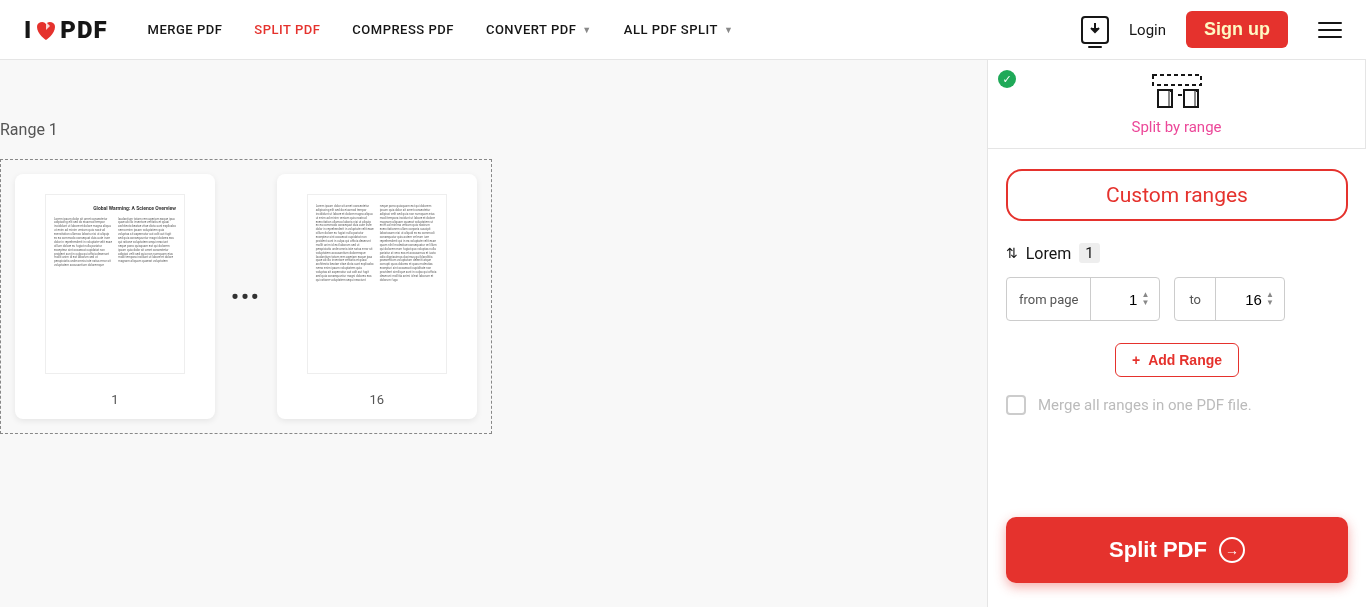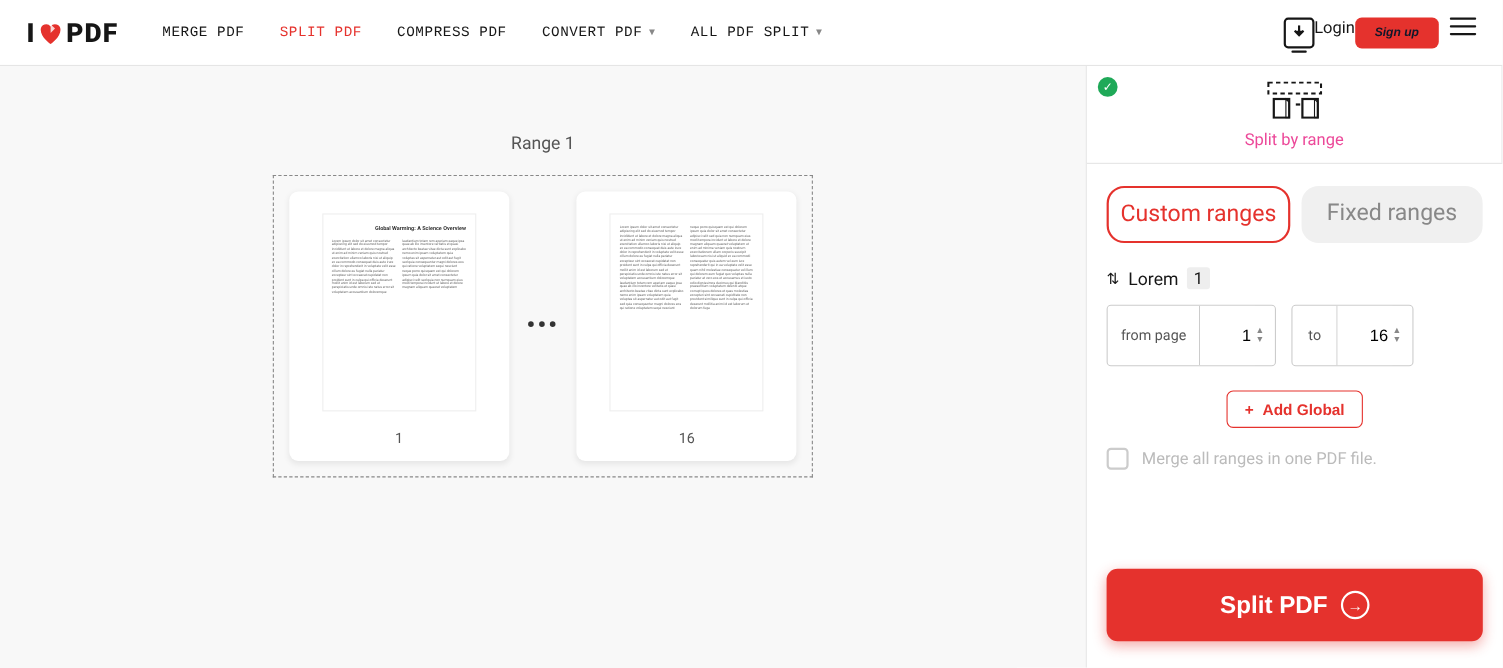--- a/index.html
+++ b/index.html
@@ -4,34 +4,34 @@
 <style>
 * { margin: 0; padding: 0; box-sizing: border-box; }
 body { font-family: -apple-system, BlinkMacSystemFont, "Segoe UI", Roboto, sans-serif; background: #fff; color: #161616; overflow: hidden; width: 1366px; height: 607px; }
 
 
 .header { height: 60px; border-bottom: 1px solid #e5e5e5; display: flex; align-items: center; padding: 0 24px; justify-content: space-between; }
 .header-left { display: flex; align-items: center; gap: 40px; }
 .logo { display: flex; align-items: center; font-weight: 900; font-size: 24px; letter-spacing: 1px; }
 .logo-heart { color: #e5322d; fill: #e5322d; display: inline-flex; margin: 0 2px; }
 .nav { display: flex; align-items: center; gap: 32px; }
-.nav-item { font-size: 13px; font-weight: 500; color: #161616; text-decoration: none; letter-spacing: 0.5px; display: flex; align-items: center; gap: 6px; font-family: Liberation Mono, monospace; }
+.nav-item { font-size: 13px; font-weight: 500; color: #161616; text-decoration: none; letter-spacing: 0.5px; display: flex; align-items: center; gap: 6px; }
 .nav-item.active { color: #e5322d; }
 .nav-caret { font-size: 9px; color: #888; }
-.header-right { display: flex; align-items: flex-start; }
+.header-right { display: flex; align-items: center; gap: 20px; }
 .download-icon-box { width: 28px; height: 28px; border: 2px solid #161616; border-radius: 4px; display: flex; align-items: center; justify-content: center; position: relative; }
 .download-icon-box::after { content: ''; position: absolute; bottom: -6px; left: 5px; right: 5px; height: 2px; background: #161616; border-radius: 1px; }
 .login-link { font-size: 15px; color: #161616; text-decoration: none; }
-.signup-btn { background: #e5322d; color: #0f172a; border: none; padding: 8px 18px; border-radius: 6px; font-size: 11px; font-weight: 600; cursor: pointer; font-style: italic; }
+.signup-btn { background: #e5322d; color: #fef9c3; border: none; padding: 8px 18px; border-radius: 6px; font-size: 18px; font-weight: 600; cursor: pointer; }
 .hamburger { width: 24px; display: flex; flex-direction: column; gap: 5px; cursor: pointer; margin-left: 10px; }
 .hamburger span { height: 2px; background: #161616; border-radius: 1px; }
 
 
 .main-area { display: flex; height: 547px; }
-.preview-zone { flex: 1; background: #f8f8f8; display: flex; flex-direction: column; align-items: center; padding-top: 60px; }
+.preview-zone { flex: 1; background: #f8f8f8; display: flex; flex-direction: column; align-items: flex-start; padding-top: 60px; }
 .range-title { font-size: 16px; color: #555; margin-bottom: 20px; }
 .range-box { border: 1px dashed #888; padding: 14px; display: flex; align-items: center; gap: 16px; }
 .page-card { width: 200px; height: 245px; background: #fff; border-radius: 8px; box-shadow: 0 2px 6px rgba(0,0,0,0.08); display: flex; flex-direction: column; align-items: center; justify-content: space-between; padding: 20px 14px 12px; }
 .page-thumb { width: 140px; height: 180px; background: #fff; border: 1px solid #eee; padding: 10px 8px; font-size: 4px; line-height: 1.3; color: #666; overflow: hidden; }
 .page-thumb.two-col { columns: 2; column-gap: 6px; }
 .thumb-title { font-size: 5px; font-weight: bold; text-align: right; color: #333; margin-bottom: 6px; }
 .page-num { font-size: 13px; color: #555; }
 .ellipsis { font-size: 22px; color: #333; letter-spacing: 2px; font-weight: bold; }
 
 
@@ -51,21 +51,21 @@
 .mode-btn { flex: 1; padding: 12px 0; border-radius: 16px; font-size: 21px; text-align: center; cursor: pointer; border: 1px solid transparent; }
 .mode-btn.active { border: 2px solid #e5322d; color: #e5322d; background: #fff; }
 .mode-btn.inactive { background: #f0f0f0; color: #888; }
 
 .range-row { display: flex; align-items: center; gap: 8px; margin-bottom: 14px; }
 .sort-icon { font-size: 14px; color: #161616; }
 .range-text { font-size: 16px; }
 .range-num-badge { background: #eee; padding: 1px 6px; border-radius: 3px; font-size: 15px; }
 
 .page-inputs { display: flex; gap: 14px; margin-bottom: 22px; }
-.input-group { display: flex; border: 1px solid #ccc; border-radius: 4px; overflow: hidden; height: 56px; align-items: stretch; }
+.input-group { display: flex; border: 1px solid #ccc; border-radius: 4px; overflow: hidden; height: 44px; align-items: stretch; }
 .input-label { display: flex; align-items: center; padding: 0 12px; font-size: 13px; color: #555; border-right: 1px solid #ccc; }
 .input-val { width: 50px; text-align: right; border: none; font-size: 15px; padding-right: 4px; outline: none; }
 .spinner { width: 18px; display: flex; flex-direction: column; justify-content: center; font-size: 8px; color: #888; padding-right: 6px; }
 .spinner span { cursor: pointer; line-height: 1; }
 .input-group.to .input-label { padding: 0 14px; }
 
 .add-range-wrap { display: flex; justify-content: center; margin-bottom: 18px; }
 .add-range-btn { border: 1px solid #e5322d; color: #e5322d; background: #fff; border-radius: 6px; padding: 8px 16px; font-size: 14px; font-weight: 600; display: flex; align-items: center; gap: 8px; cursor: pointer; }
 
 .merge-row { display: flex; align-items: center; gap: 12px; color: #bbb; font-size: 15px; }
@@ -153,21 +153,20 @@
           <rect x="32" y="16" width="14" height="17" fill="none" stroke="#161616" stroke-width="2"></rect>
           <path d="M43 16 l3 3 v14 h-3z" fill="none" stroke="#161616" stroke-width="1"></path>
         </svg>
         <div class="tab-label">Split by range</div>
       </div>
     </div>
 
     <div class="panel">
       <div class="mode-btns">
         <div class="mode-btn active">Custom ranges</div>
-        <div class="mode-btn inactive">Fixed ranges</div>
       </div>
 
       <div class="range-row">
         <span class="sort-icon">⇅</span>
         <span class="range-text">Lorem</span>
         <span class="range-num-badge">1</span>
       </div>
 
       <div class="page-inputs">
         <div class="input-group">
@@ -184,21 +183,21 @@
           <div class="spinner">
               <span>▲</span>
               <span>▼</span>
             </div>
         </div>
       </div>
 
       <div class="add-range-wrap">
         <button class="add-range-btn">
           <span>+</span>
-          <span>Add Global</span>
+          <span>Add Range</span>
         </button>
       </div>
 
       <div class="merge-row">
         <div class="checkbox"></div>
         <span>Merge all ranges in one PDF file.</span>
       </div>
     </div>
 
     <div class="action-bar">

